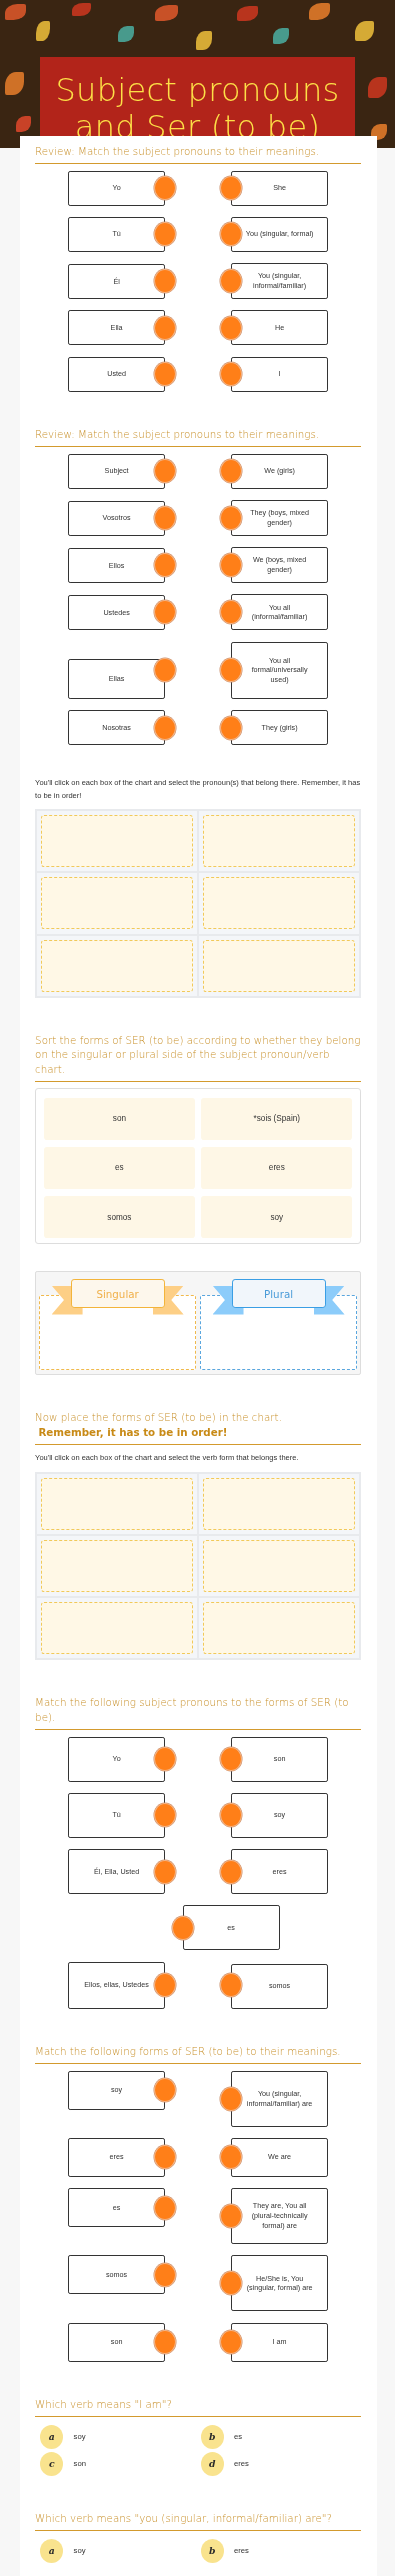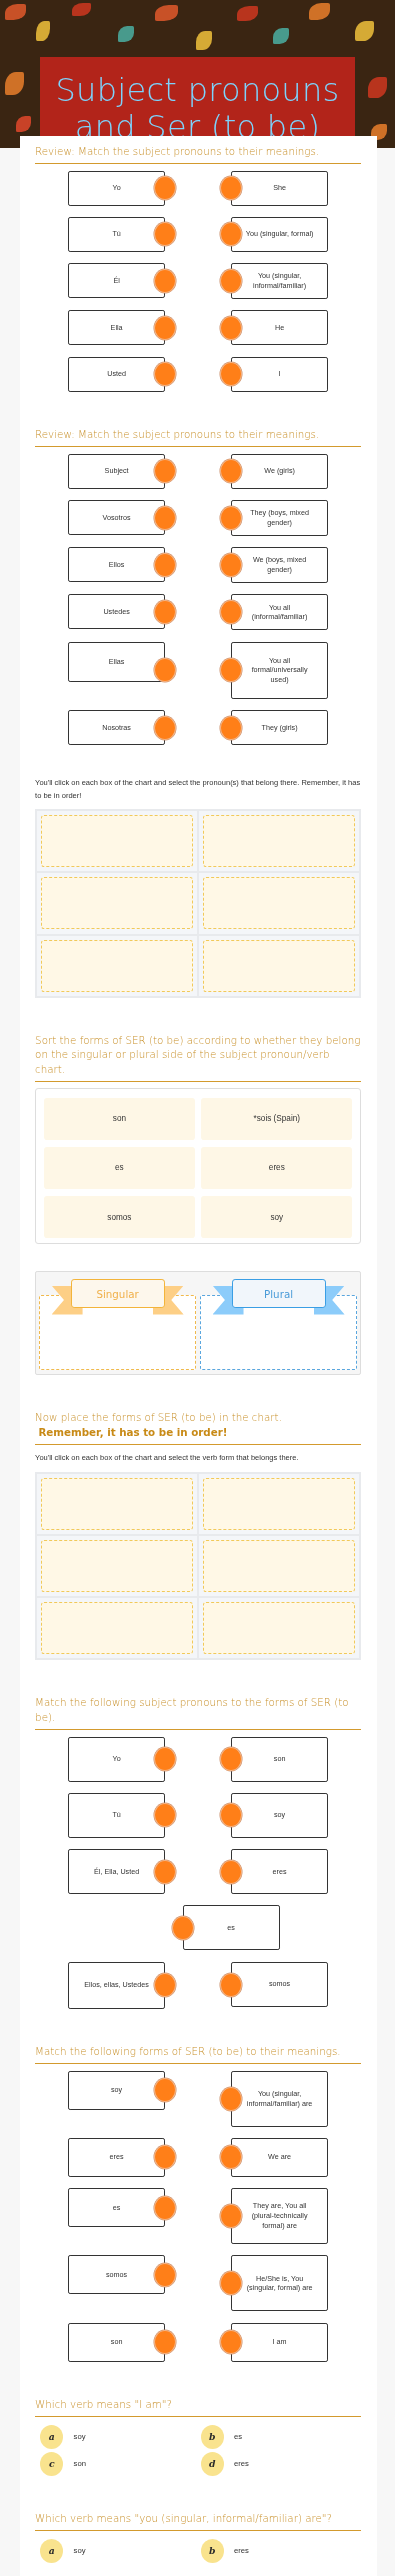--- a/index.html
+++ b/index.html
@@ -21,21 +21,21 @@
       position: absolute;
       left: 40px; top: 57px;
       width: 315px; height: 104px;
       background: #b2241a;
       display: flex; align-items: center; justify-content: center;
       text-align: center;
     }
     .title-box h1 {
       font-family: "DejaVu Sans", sans-serif;
       font-weight: 300;
-      color: #7dd3fc;
+      color: #fde047;
       font-size: 32px;
       line-height: 37px;
       letter-spacing: 0.3px;
     }
     .card {
       position: relative;
       margin: -12.4px 19.6px 0 19.6px;
       width: 357px;
       background: #fff;
       padding: 4.1px 15.5px 20.6px 15.5px;
@@ -52,21 +52,21 @@
       font-weight: 300;
     }
     .q-title b { font-weight: bold; color: #c88a16; }
     .q-instr {
       font-size: 7.5px; line-height: 13px; color: #333;
       margin-top: 6.2px;
     }
     
     .match { margin-top: 6.2px; }
     .mrow { display: flex; justify-content: center; gap: 0; margin-bottom: 11.3px; align-items: stretch; }
-    .mcell { width: 97px; position: relative; display: flex; align-items: flex-start; }
+    .mcell { width: 97px; position: relative; display: flex; align-items: flex-end; }
     .mgap { width: 66px; }
     .mbox {
       width: 97px;
       border: 0.5px solid #333;
       border-radius: 2.1px;
       background: #fff;
       font-size: 7.2px;
       line-height: 9.8px;
       color: #333;
       text-align: center;

